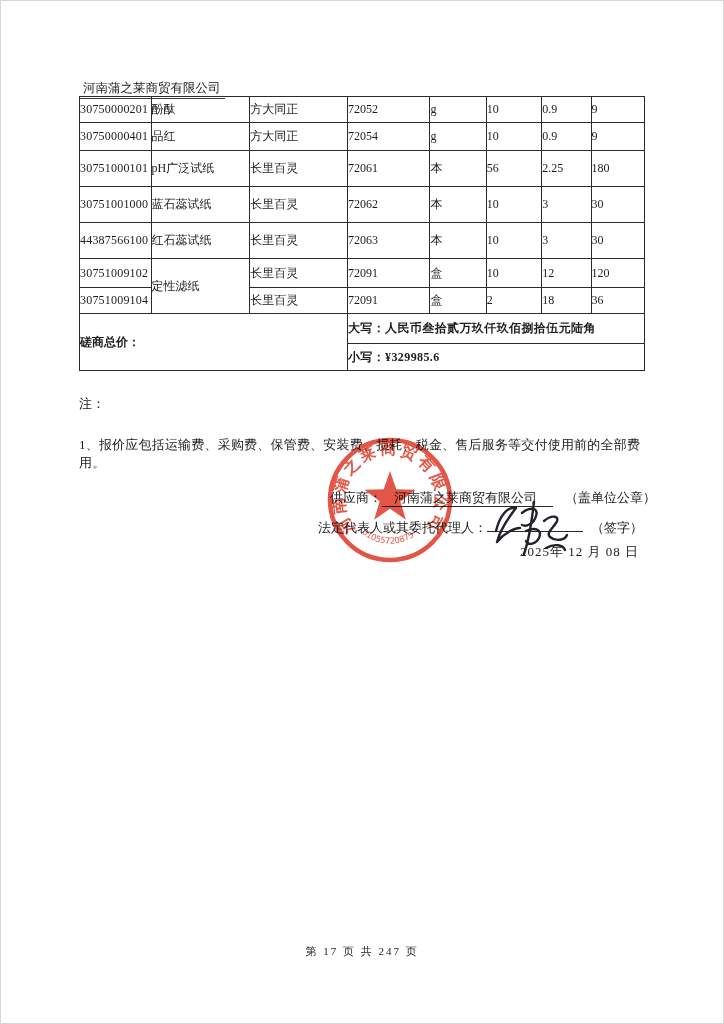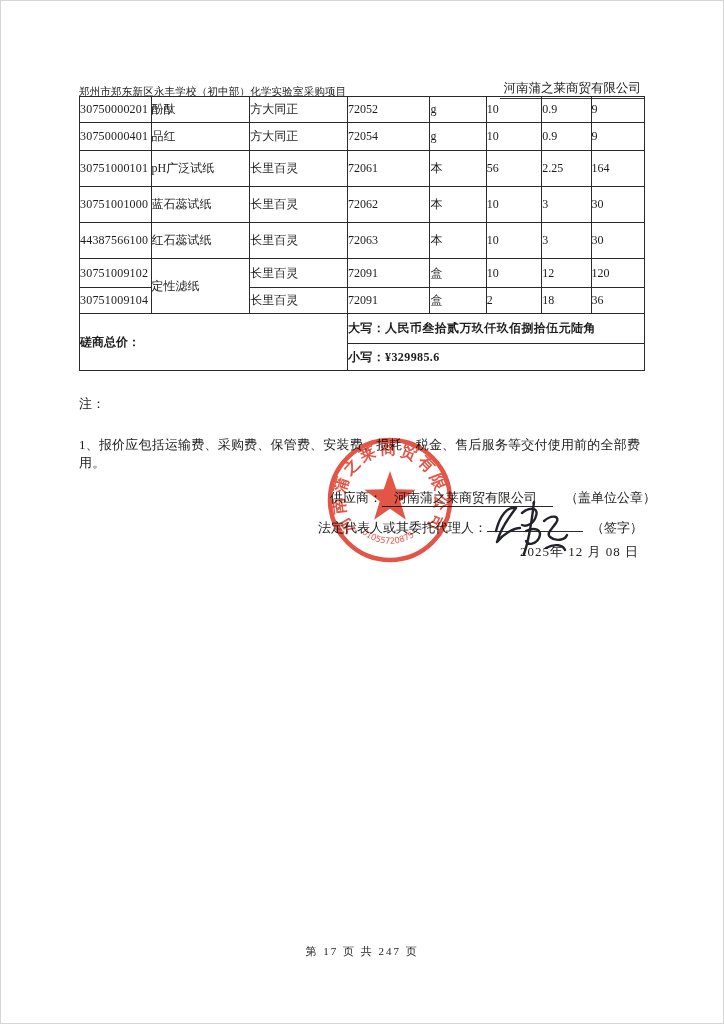--- a/index.html
+++ b/index.html
@@ -42,21 +42,20 @@
   
   .footer{position:absolute;top:944px;left:0;width:724px;text-align:center;
     font-size:11px;letter-spacing:2px;}
 </style>
 </head>
 <body>
 
 <div class="page">
 
   <div class="doc-header">
-    <span class="hdr-left">郑州市郑东新区永丰学校（初中部）化学实验室采购项目</span>
     <span class="hdr-right">河南蒲之莱商贸有限公司</span>
   </div>
 
   <table class="items">
     <colgroup>
       <col style="width:71px">
         <col style="width:98px">
         <col style="width:97px">
       <col style="width:82px">
         <col style="width:56px">
@@ -86,21 +85,21 @@
         <td>9</td>
       </tr>
       <tr class="h36">
         <td class="code">30751000101</td>
         <td>pH广泛试纸</td>
         <td>长里百灵</td>
         <td>72061</td>
         <td>本</td>
         <td>56</td>
         <td>2.25</td>
-        <td>164</td>
+        <td>180</td>
       </tr>
       <tr class="h36">
         <td class="code">30751001000</td>
         <td>蓝石蕊试纸</td>
         <td>长里百灵</td>
         <td>72062</td>
         <td>本</td>
         <td>10</td>
         <td>3</td>
         <td>30</td>

